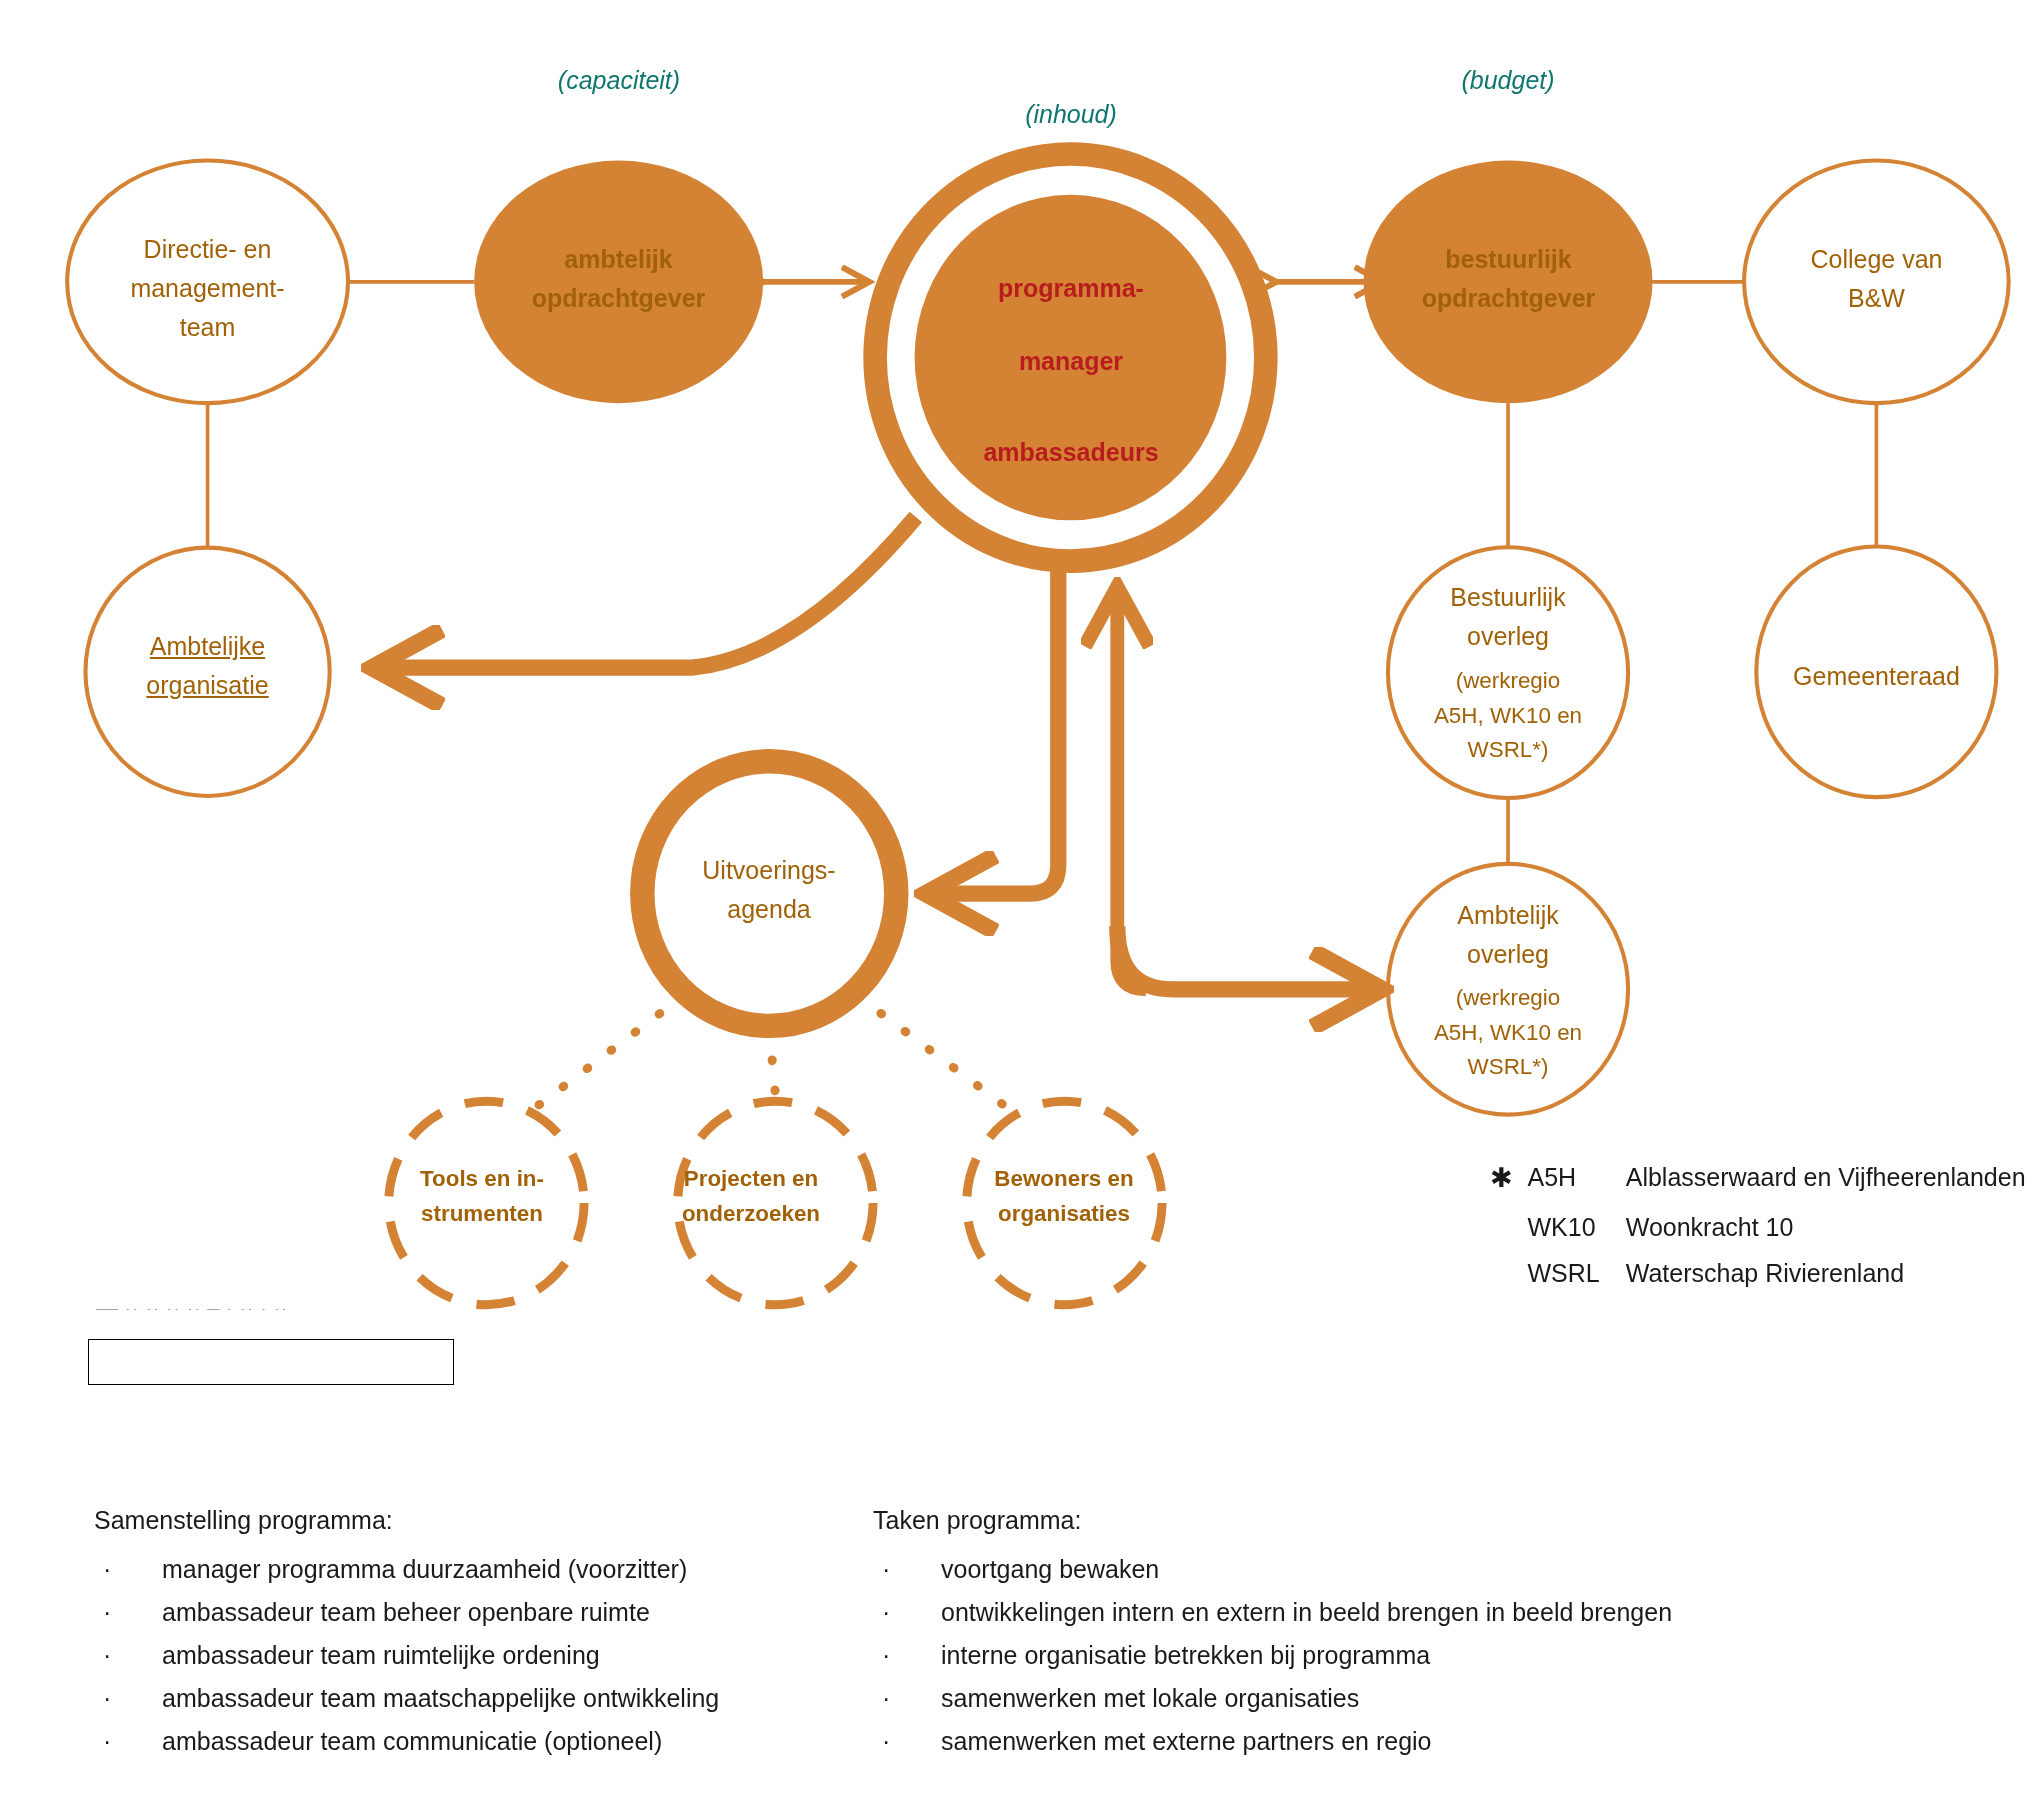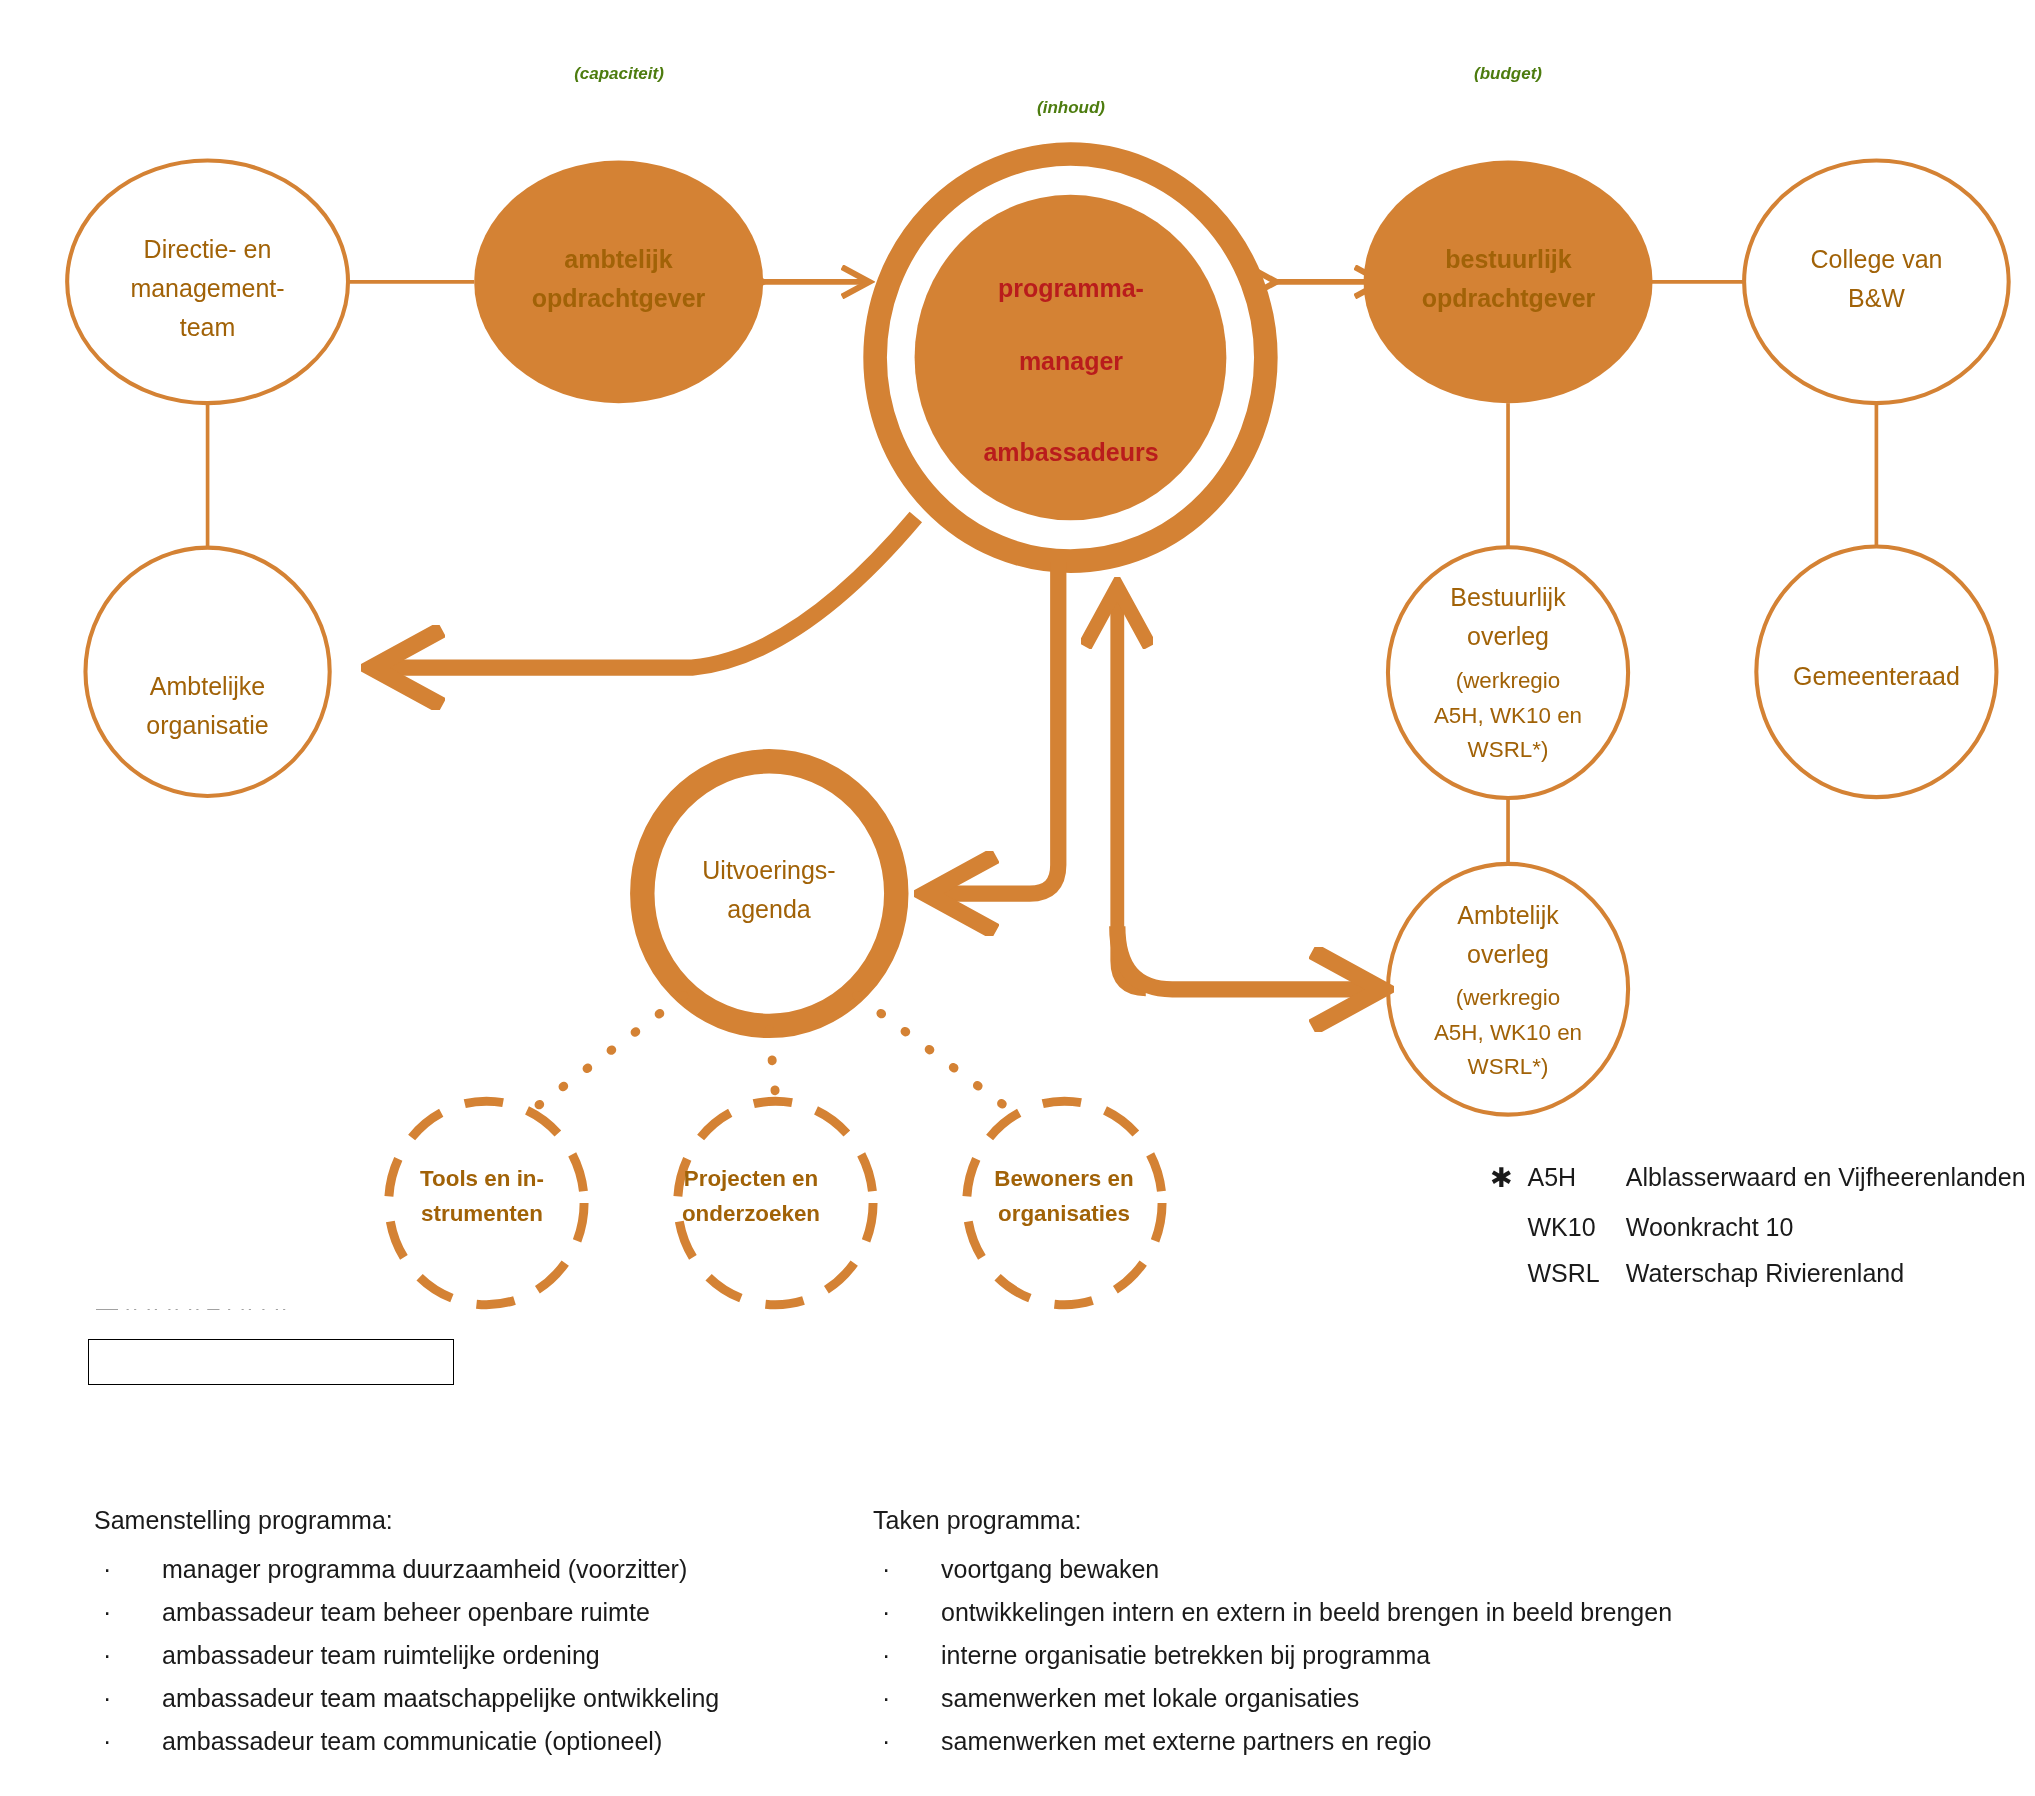--- a/index.html
+++ b/index.html
@@ -22,23 +22,22 @@
   }
   .lbl{
     position:absolute;
     text-align:center;
     line-height:1.55;
     white-space:pre-line;
     pointer-events:none;
   }
   .hdr{
     font-style:italic;
-    font-size:17px;
-    color:#4d7c0f;
-    font-weight:bold;
+    font-size:25px;
+    color:#0f766e;
   }
   .node-text{
     font-size:25px;
     color:#a16207;
   }
   .node-text.bold{ font-weight:700; }
   .node-text.small{ font-size:22.4px; }
   .kern-text{
     font-size:25px;
     font-weight:700;
@@ -181,21 +180,21 @@
 opdrachtgever</div>
   <div class="lbl node-text" style="left:1734px;top:240px;width:285px;">College van
 B&amp;W</div>
 
   <div class="lbl kern-text" style="left:908px;top:234px;width:326px;">
     <div>programma-</div>
     <div>manager</div>
   </div>
   <div class="lbl kern-text" style="left:908px;top:434px;width:326px;">ambassadeurs</div>
 
-  <div class="lbl node-text" style="left:75px;top:667px;width:265px;">Ambtelijke
+  <div class="lbl node-text" style="left:75px;top:627px;width:265px;text-decoration:underline;">Ambtelijke
 organisatie</div>
 
   <div class="lbl node-text" style="left:1380px;top:578px;width:256px;">Bestuurlijk
 overleg</div>
   <div class="lbl node-text small" style="left:1380px;top:664px;width:256px;">(werkregio
 A5H, WK10 en
 WSRL*)</div>
 
   <div class="lbl node-text" style="left:1746px;top:657px;width:261px;">Gemeenteraad</div>
 

